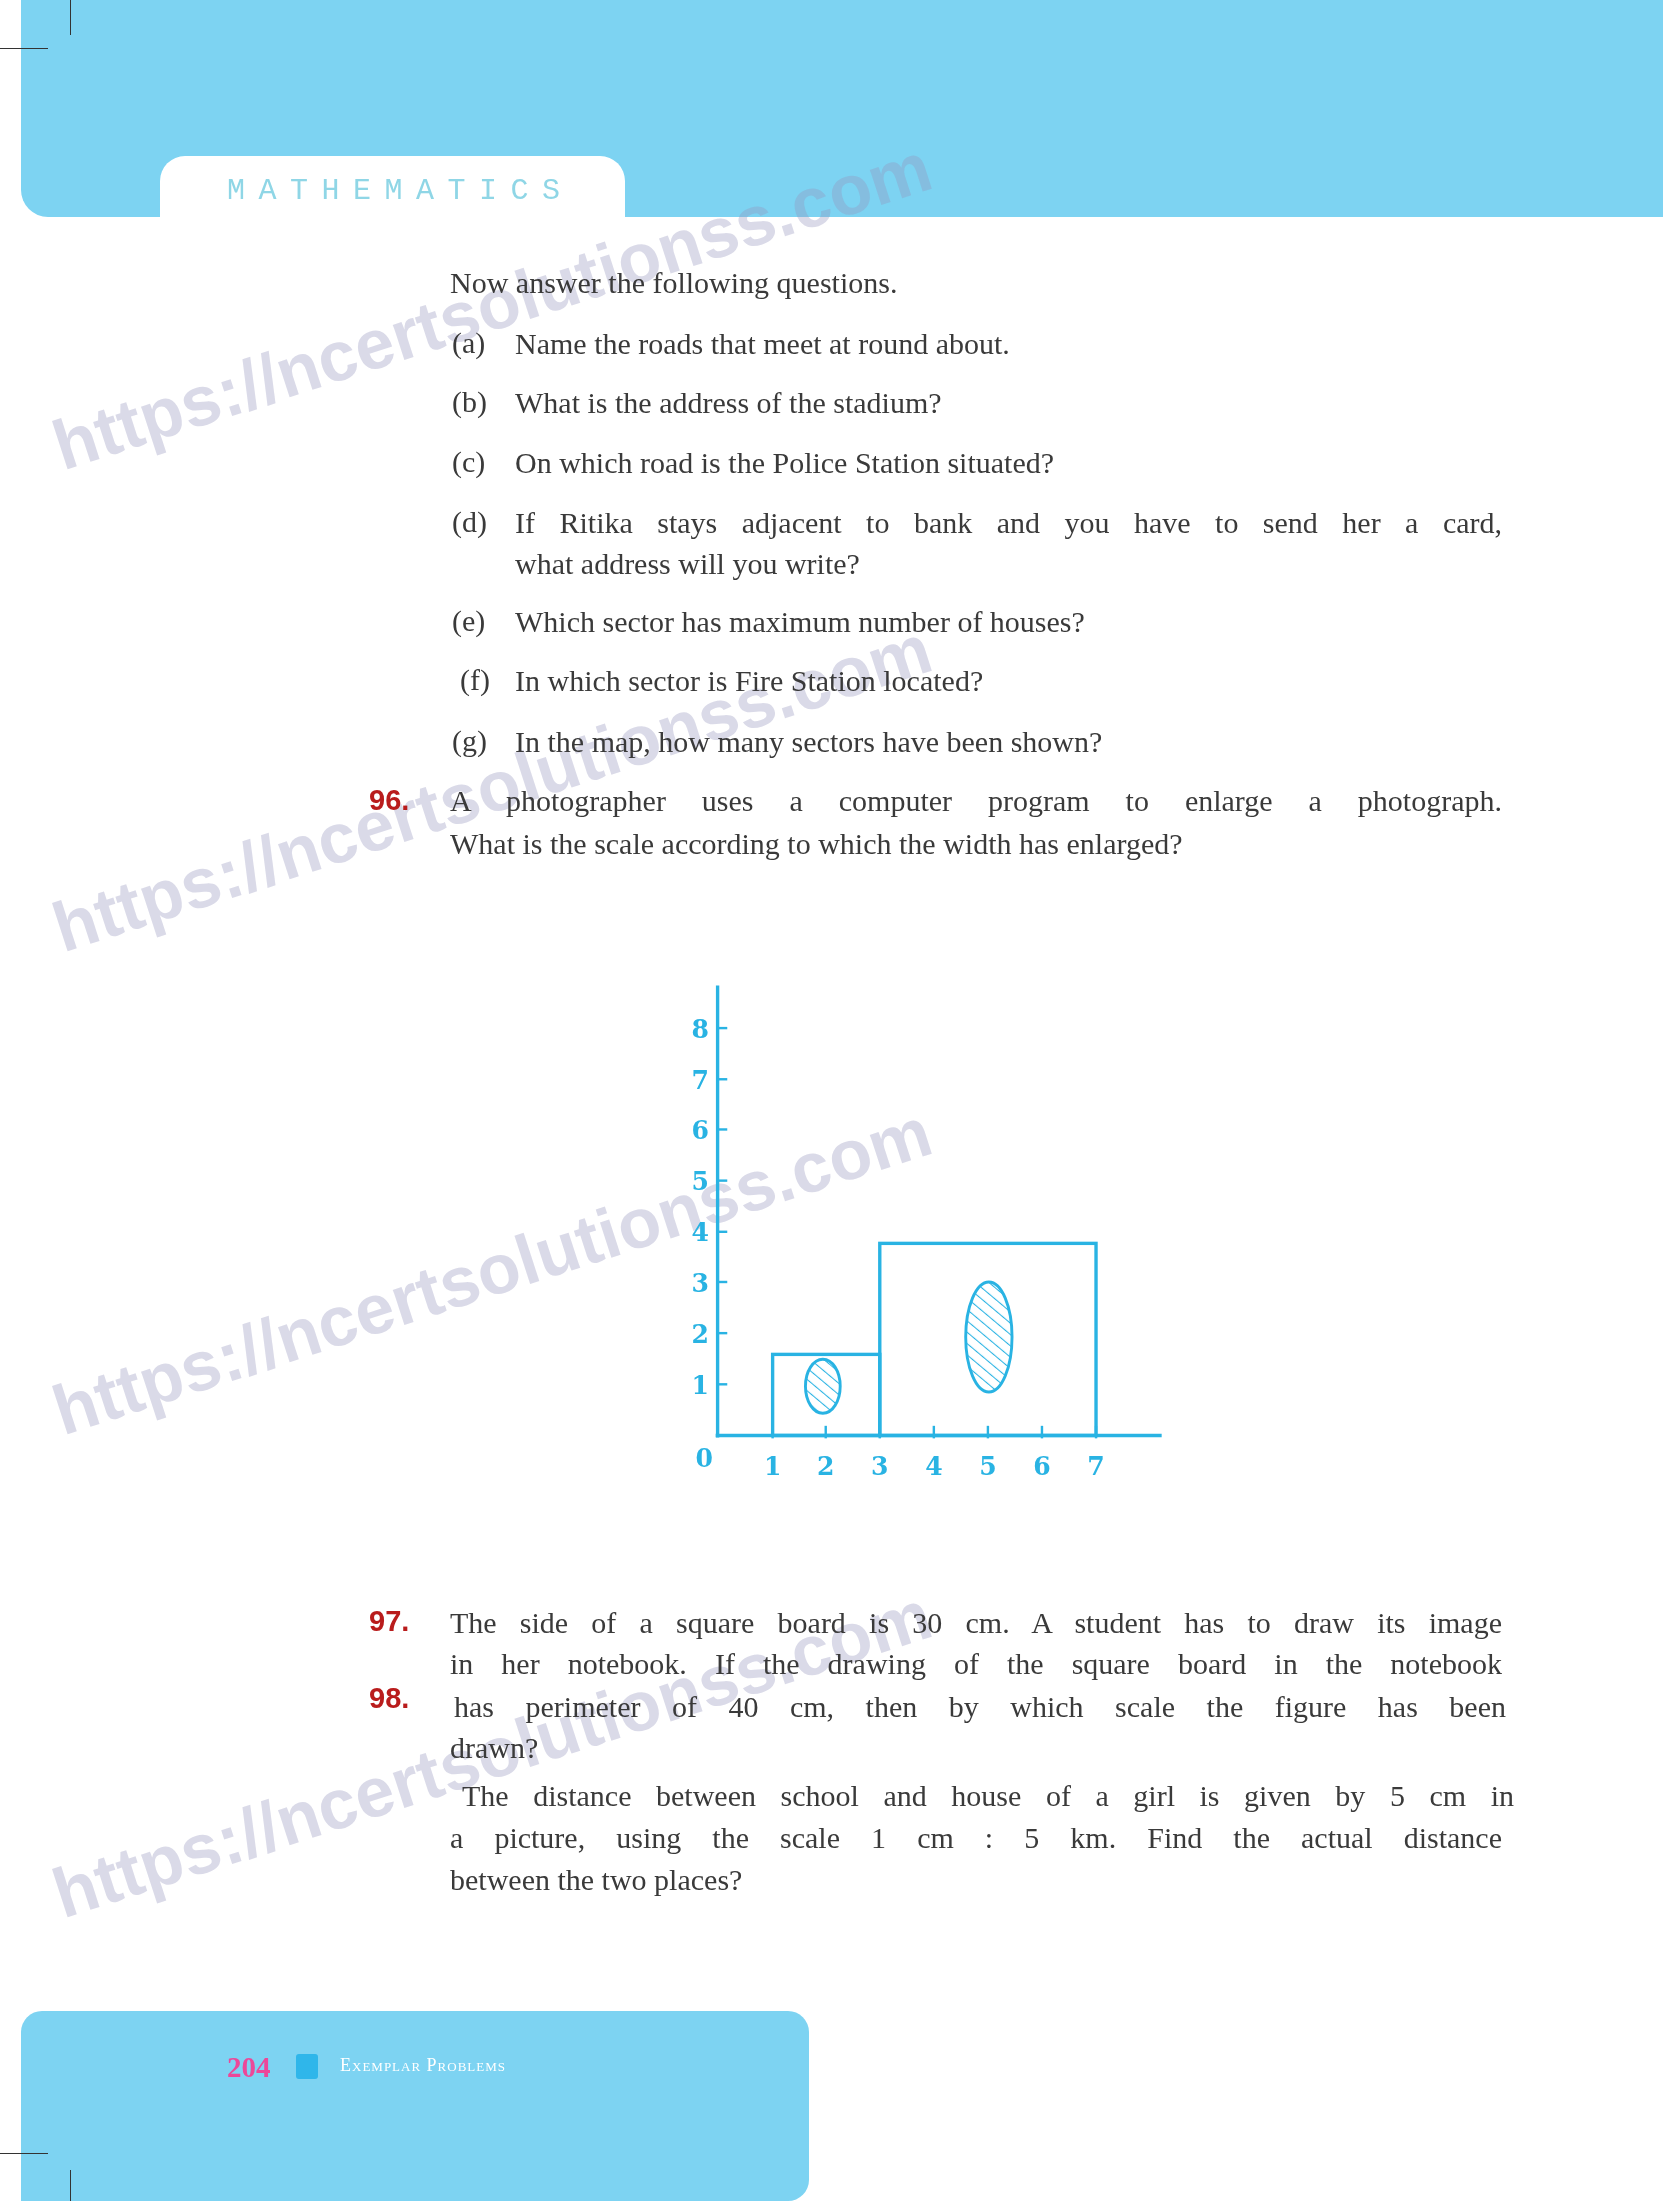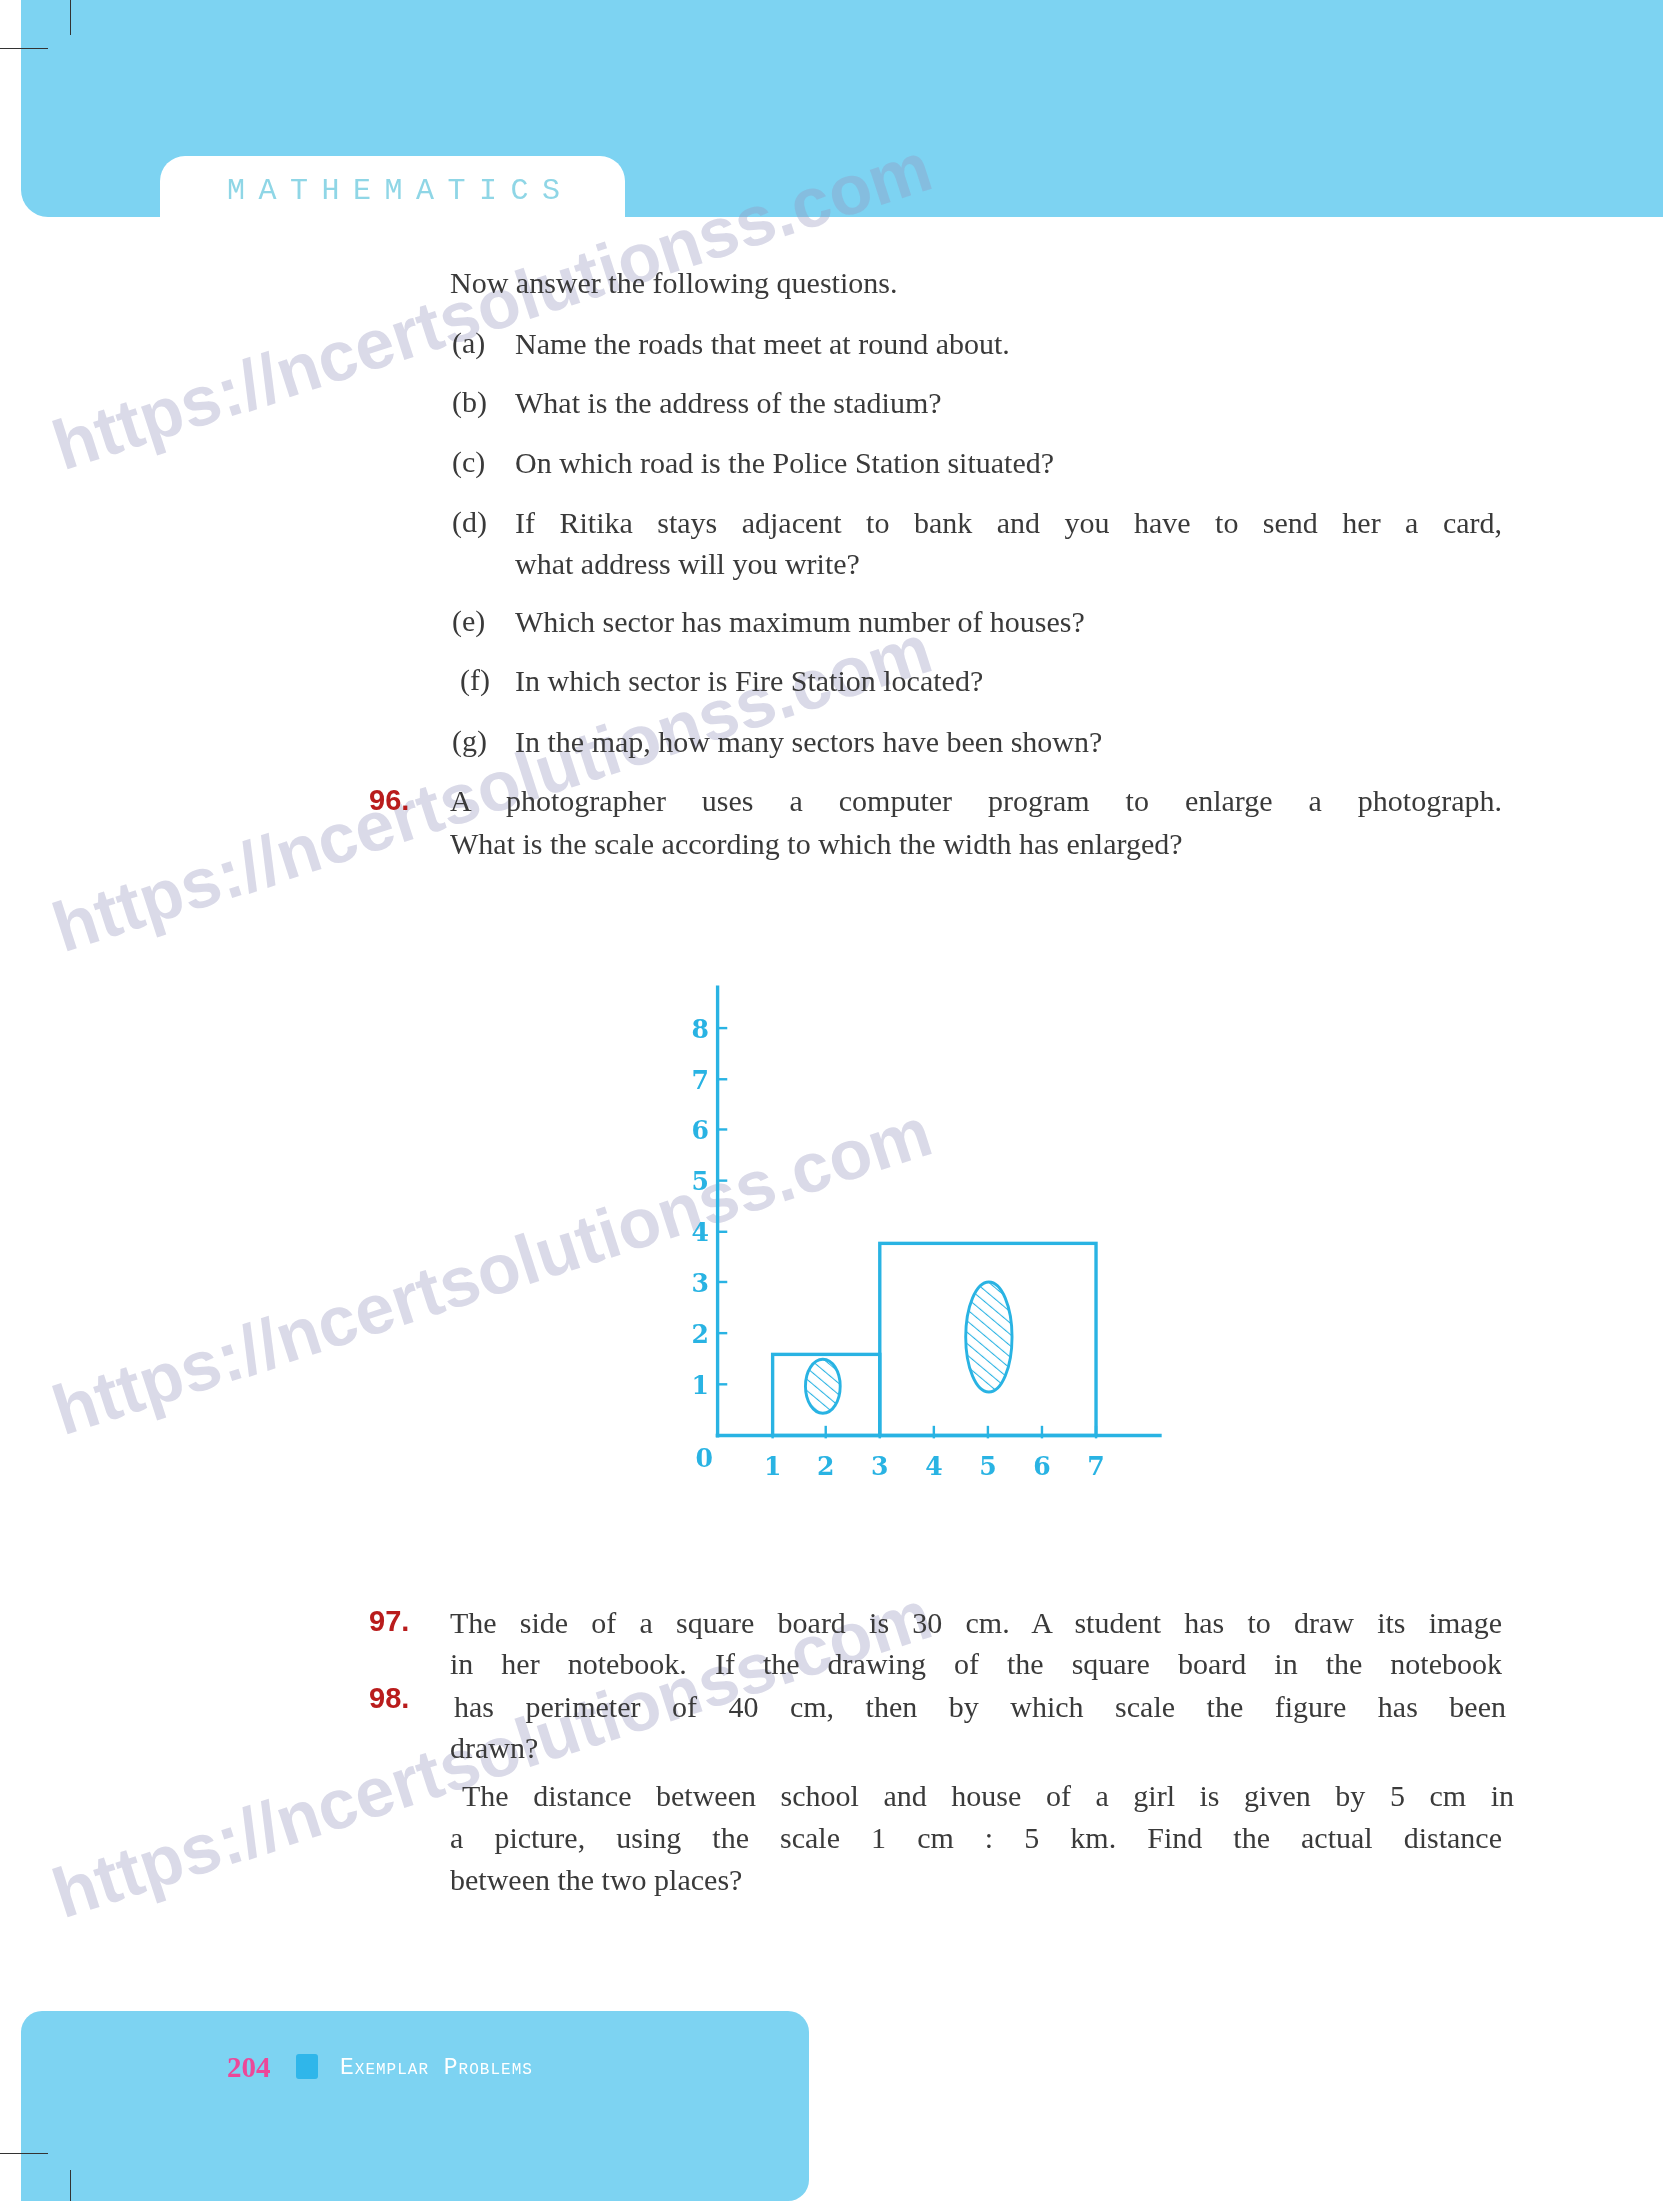--- a/index.html
+++ b/index.html
@@ -20,22 +20,22 @@
           font-size:29px; color:#b91c1c; }
   .label { position:absolute; font-size:30px; font-family:"Liberation Serif","DejaVu Serif",serif; color:#3a3a3a; }
   .watermark { position:absolute; font-family:"Liberation Sans","DejaVu Sans",sans-serif; font-weight:bold;
                font-size:70px; color:rgba(150,150,190,0.35); transform-origin:left bottom;
                transform:rotate(-18deg); white-space:nowrap; pointer-events:none; }
   .footer-band { position:absolute; left:21px; top:2011px; width:788px; height:190px; background:#7dd3f2;
                  border-top-right-radius:21px; border-top-left-radius:21px; border-bottom-right-radius:21px; }
   .page-num { position:absolute; left:227px; top:2051px; font-size:29px; font-weight:bold; color:#ec4899;
               font-family:"Liberation Serif","DejaVu Serif",serif; }
   .footer-square { position:absolute; left:296px; top:2054px; width:22px; height:25px; background:#2fb6ea; border-radius:2.9px; }
-  .footer-title { position:absolute; left:340px; top:2055px; font-size:23px; color:#ffffff; font-variant:small-caps;
-                  letter-spacing:1px; font-family:Liberation Mono, monospace; }
+  .footer-title { position:absolute; left:340px; top:2055px; font-size:18px; color:#ffffff; font-variant:small-caps;
+                  letter-spacing:1px; font-family:Liberation Serif, serif; }
   svg text { font-family:"DejaVu Serif","Liberation Serif",serif; }
 </style>
 </head>
 <body>
 
 <div class="header-band"></div>
 <div class="subject-tab"></div>
 <div class="subject-label">MATHEMATICS</div>
 <div class="crop-h" style="left:0;top:48px;width:48px;"></div>
 <div class="crop-v" style="left:70px;top:0;height:35px;"></div>

